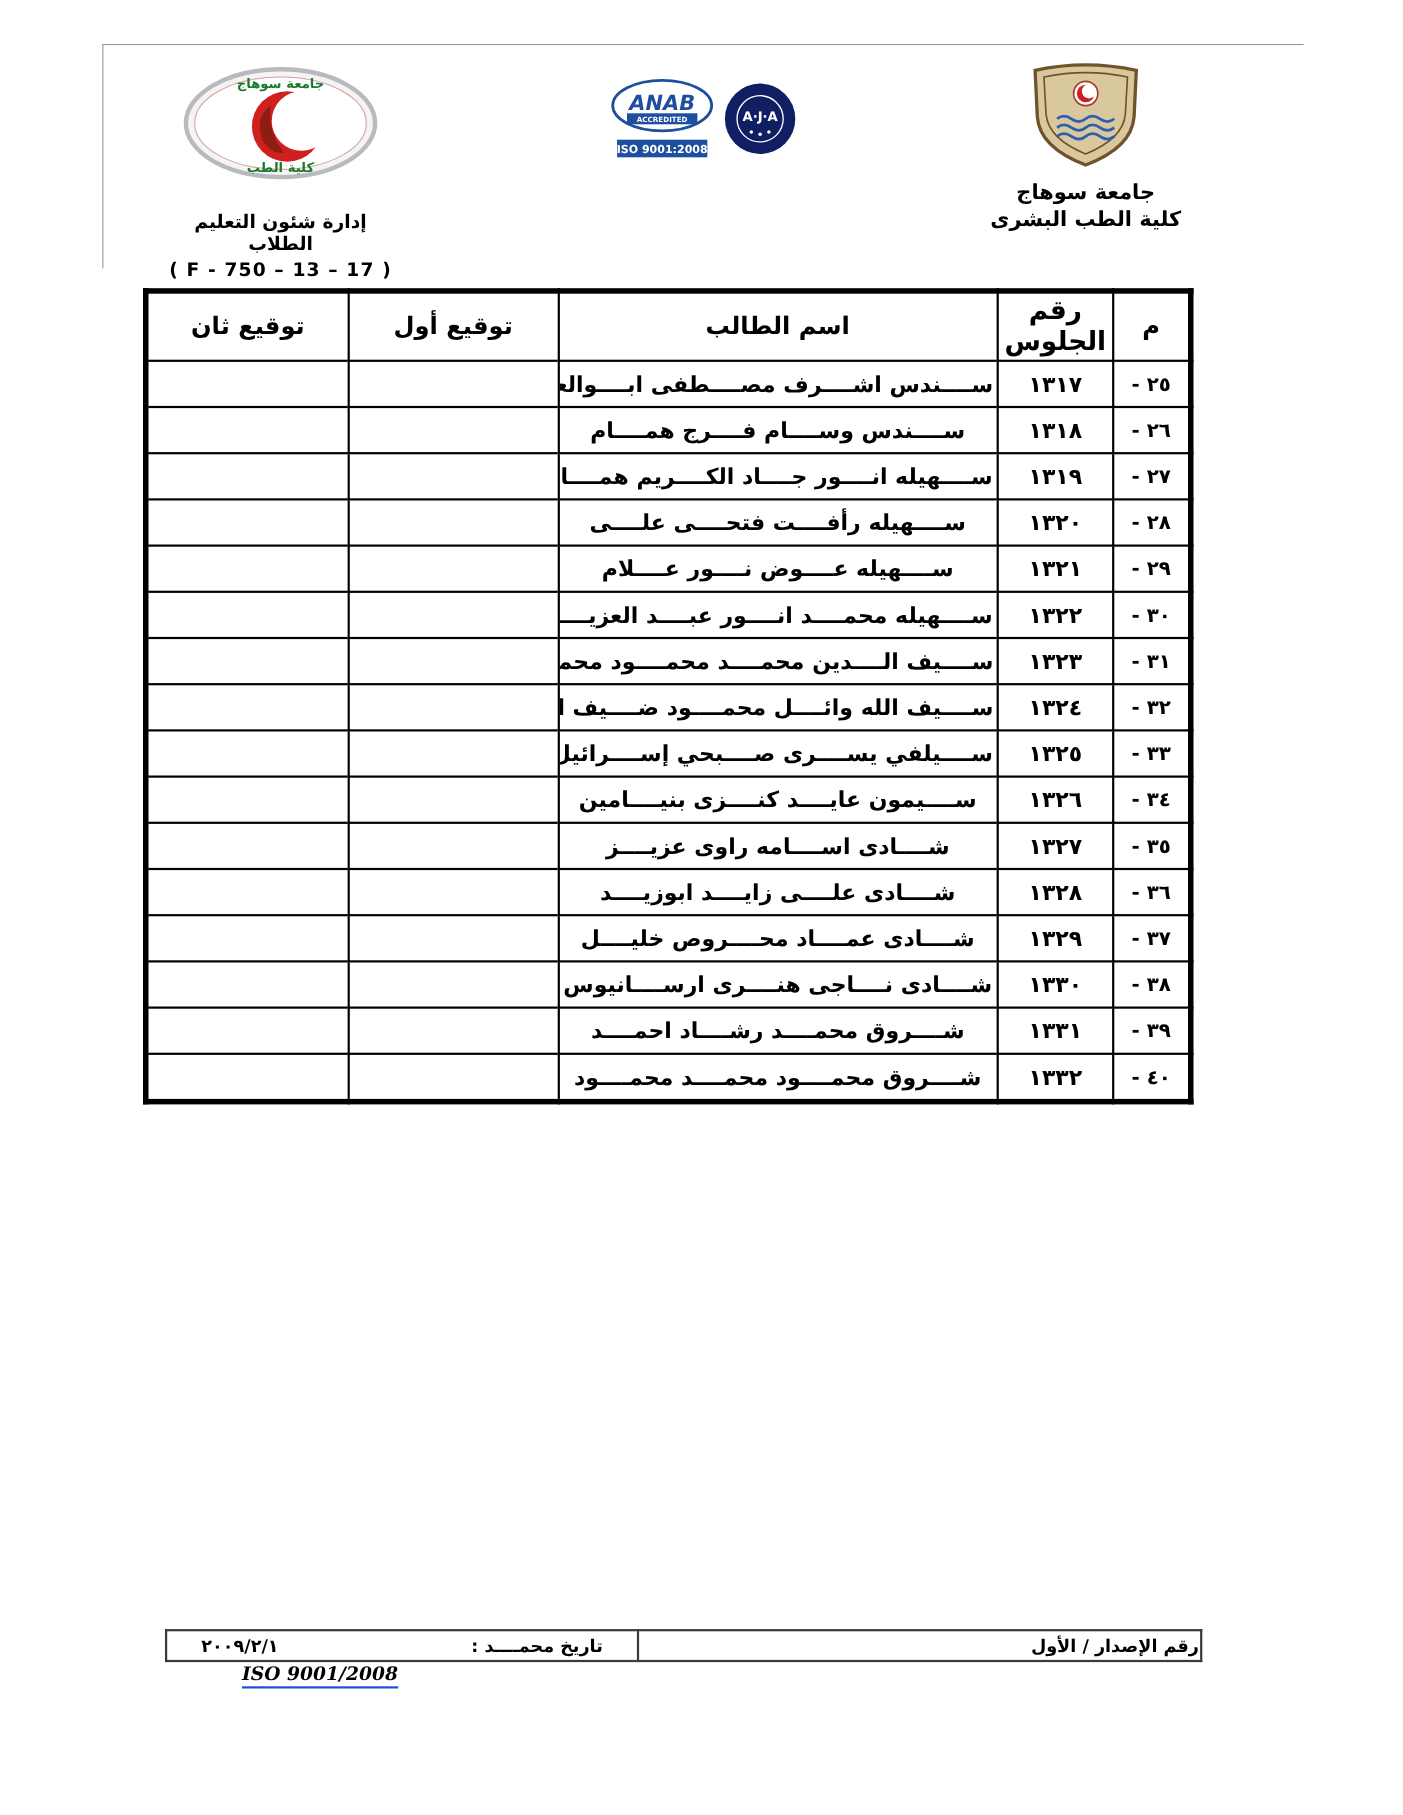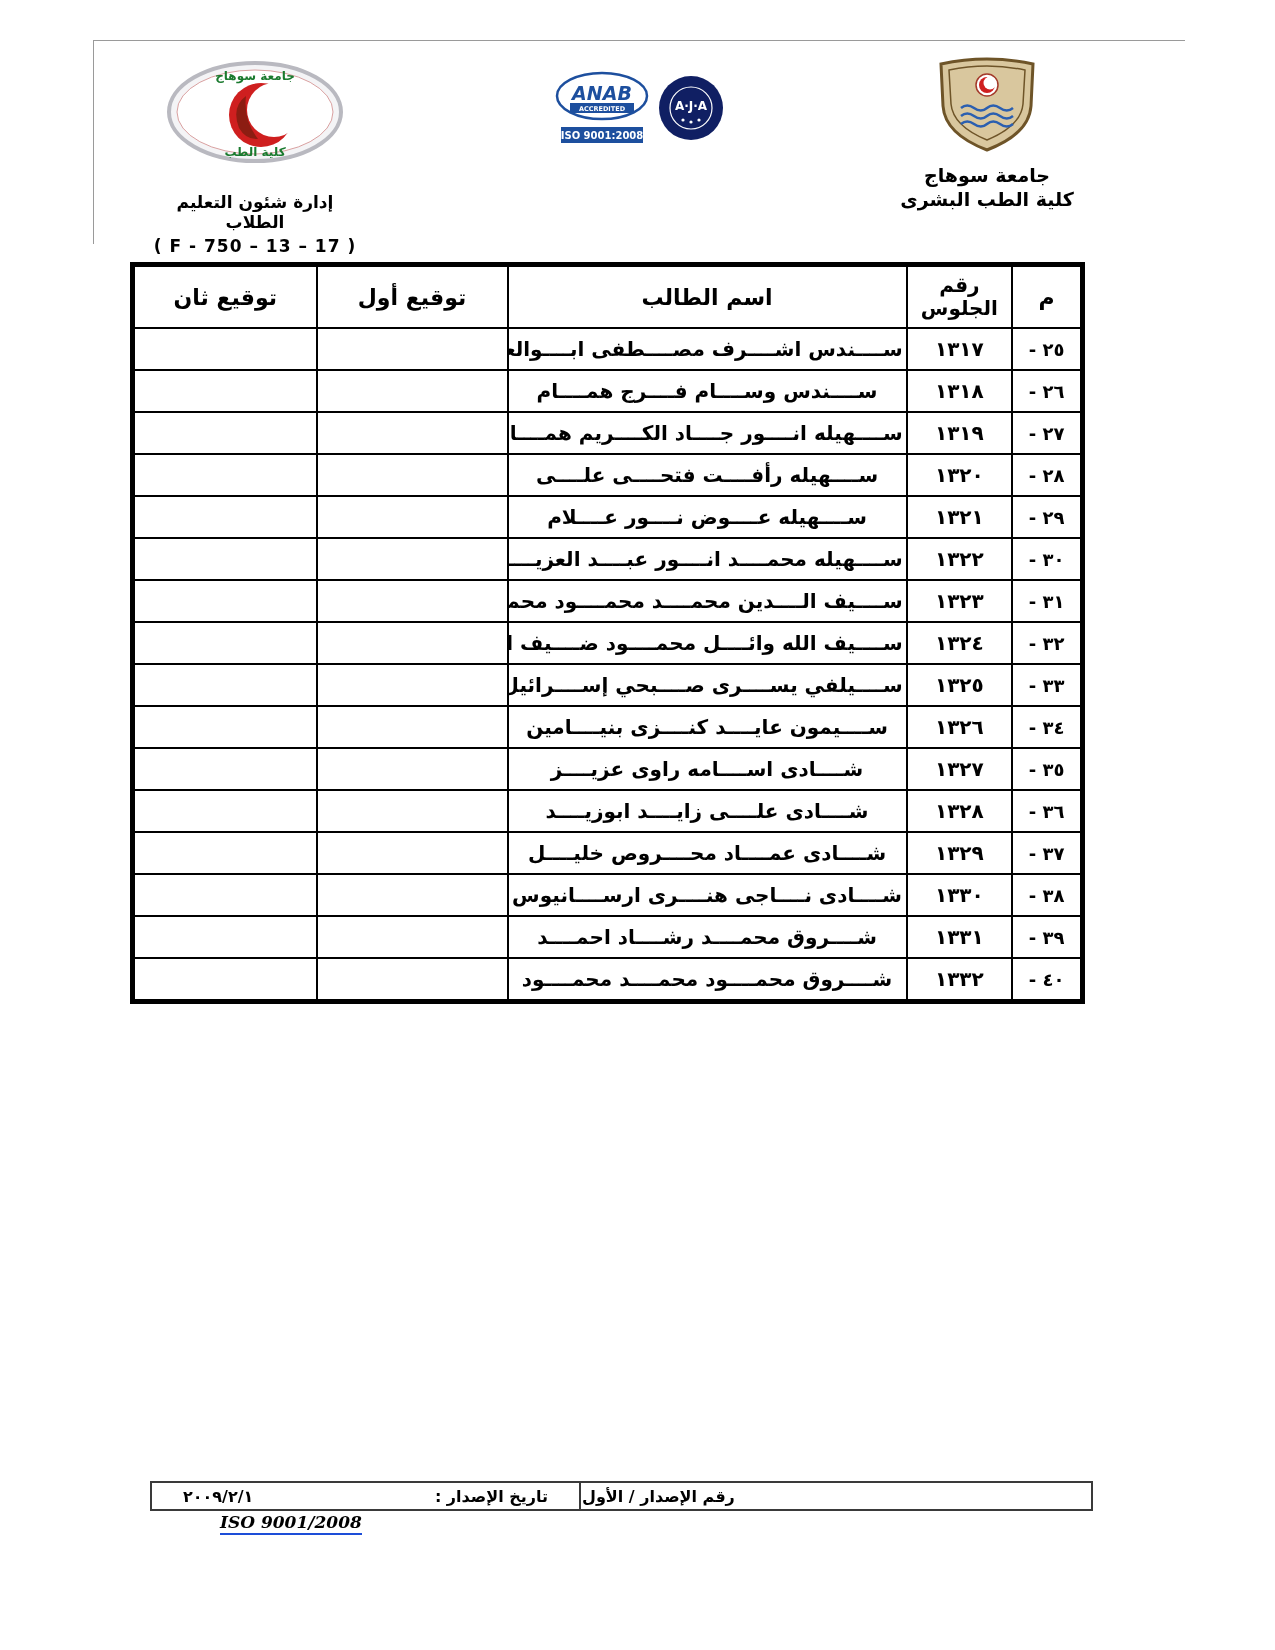--- a/index.html
+++ b/index.html
@@ -31,33 +31,33 @@
   table.main{
     position:absolute;left:130px;top:262px;width:955px;
     border-collapse:collapse;table-layout:fixed;direction:rtl;
     border:5px solid #000;
   }
   table.main th,table.main td{
     border:2px solid #000;text-align:center;vertical-align:middle;
     font-weight:bold;overflow:hidden;padding:0 3px;
   }
   table.main thead th{height:60px;font-size:22px}
-  table.main th.seat-h{font-size:20px;white-space:pre-line;line-height:1.15}
+  table.main th.seat-h{font-size:24px;white-space:pre-line;line-height:1.15}
   table.main tbody td{height:40px}
   td.c-idx{font-size:18px;letter-spacing:2px}
   td.c-seat{font-size:20px;letter-spacing:3px}
   td.c-name{font-size:20px;white-space:nowrap}
 
   
   table.footer-table{
     position:absolute;left:150px;top:1481px;width:933px;
     border-collapse:collapse;direction:rtl;font-weight:bold;table-layout:fixed;
   }
   table.footer-table td{border:2px solid #3a3a3a;height:24px;font-size:16px;vertical-align:middle}
-  td.f-issue{width:508px;text-align:left}
+  td.f-issue{width:508px;text-align:right}
   td.f-date{width:425px}
   .f-date-inner{display:flex;justify-content:space-between;padding:0 30px}
   .iso-text{
     position:absolute;left:220px;top:1512px;
     font-family:"DejaVu Serif",serif;font-style:italic;font-weight:bold;
     font-size:17px;border-bottom:2px solid #1d4ed8;padding-bottom:1px;
   }
 </style>
 </head>
 <body>
@@ -250,21 +250,21 @@
     </tr>
       </tbody>
   </table>
 
   <table class="footer-table" dir="rtl">
     <tbody>
         <tr>
       <td class="f-issue">رقم الإصدار / الأول</td>
       <td class="f-date">
         <div class="f-date-inner">
-          <span>تاريخ الإصدار :</span>
+          <span>تاريخ محمــــد :</span>
           <span>٢٠٠٩/٢/١</span>
         </div>
       </td>
     </tr>
   </tbody>
     </table>
   <div class="iso-text">ISO 9001/2008</div>
 
 </div>
 

